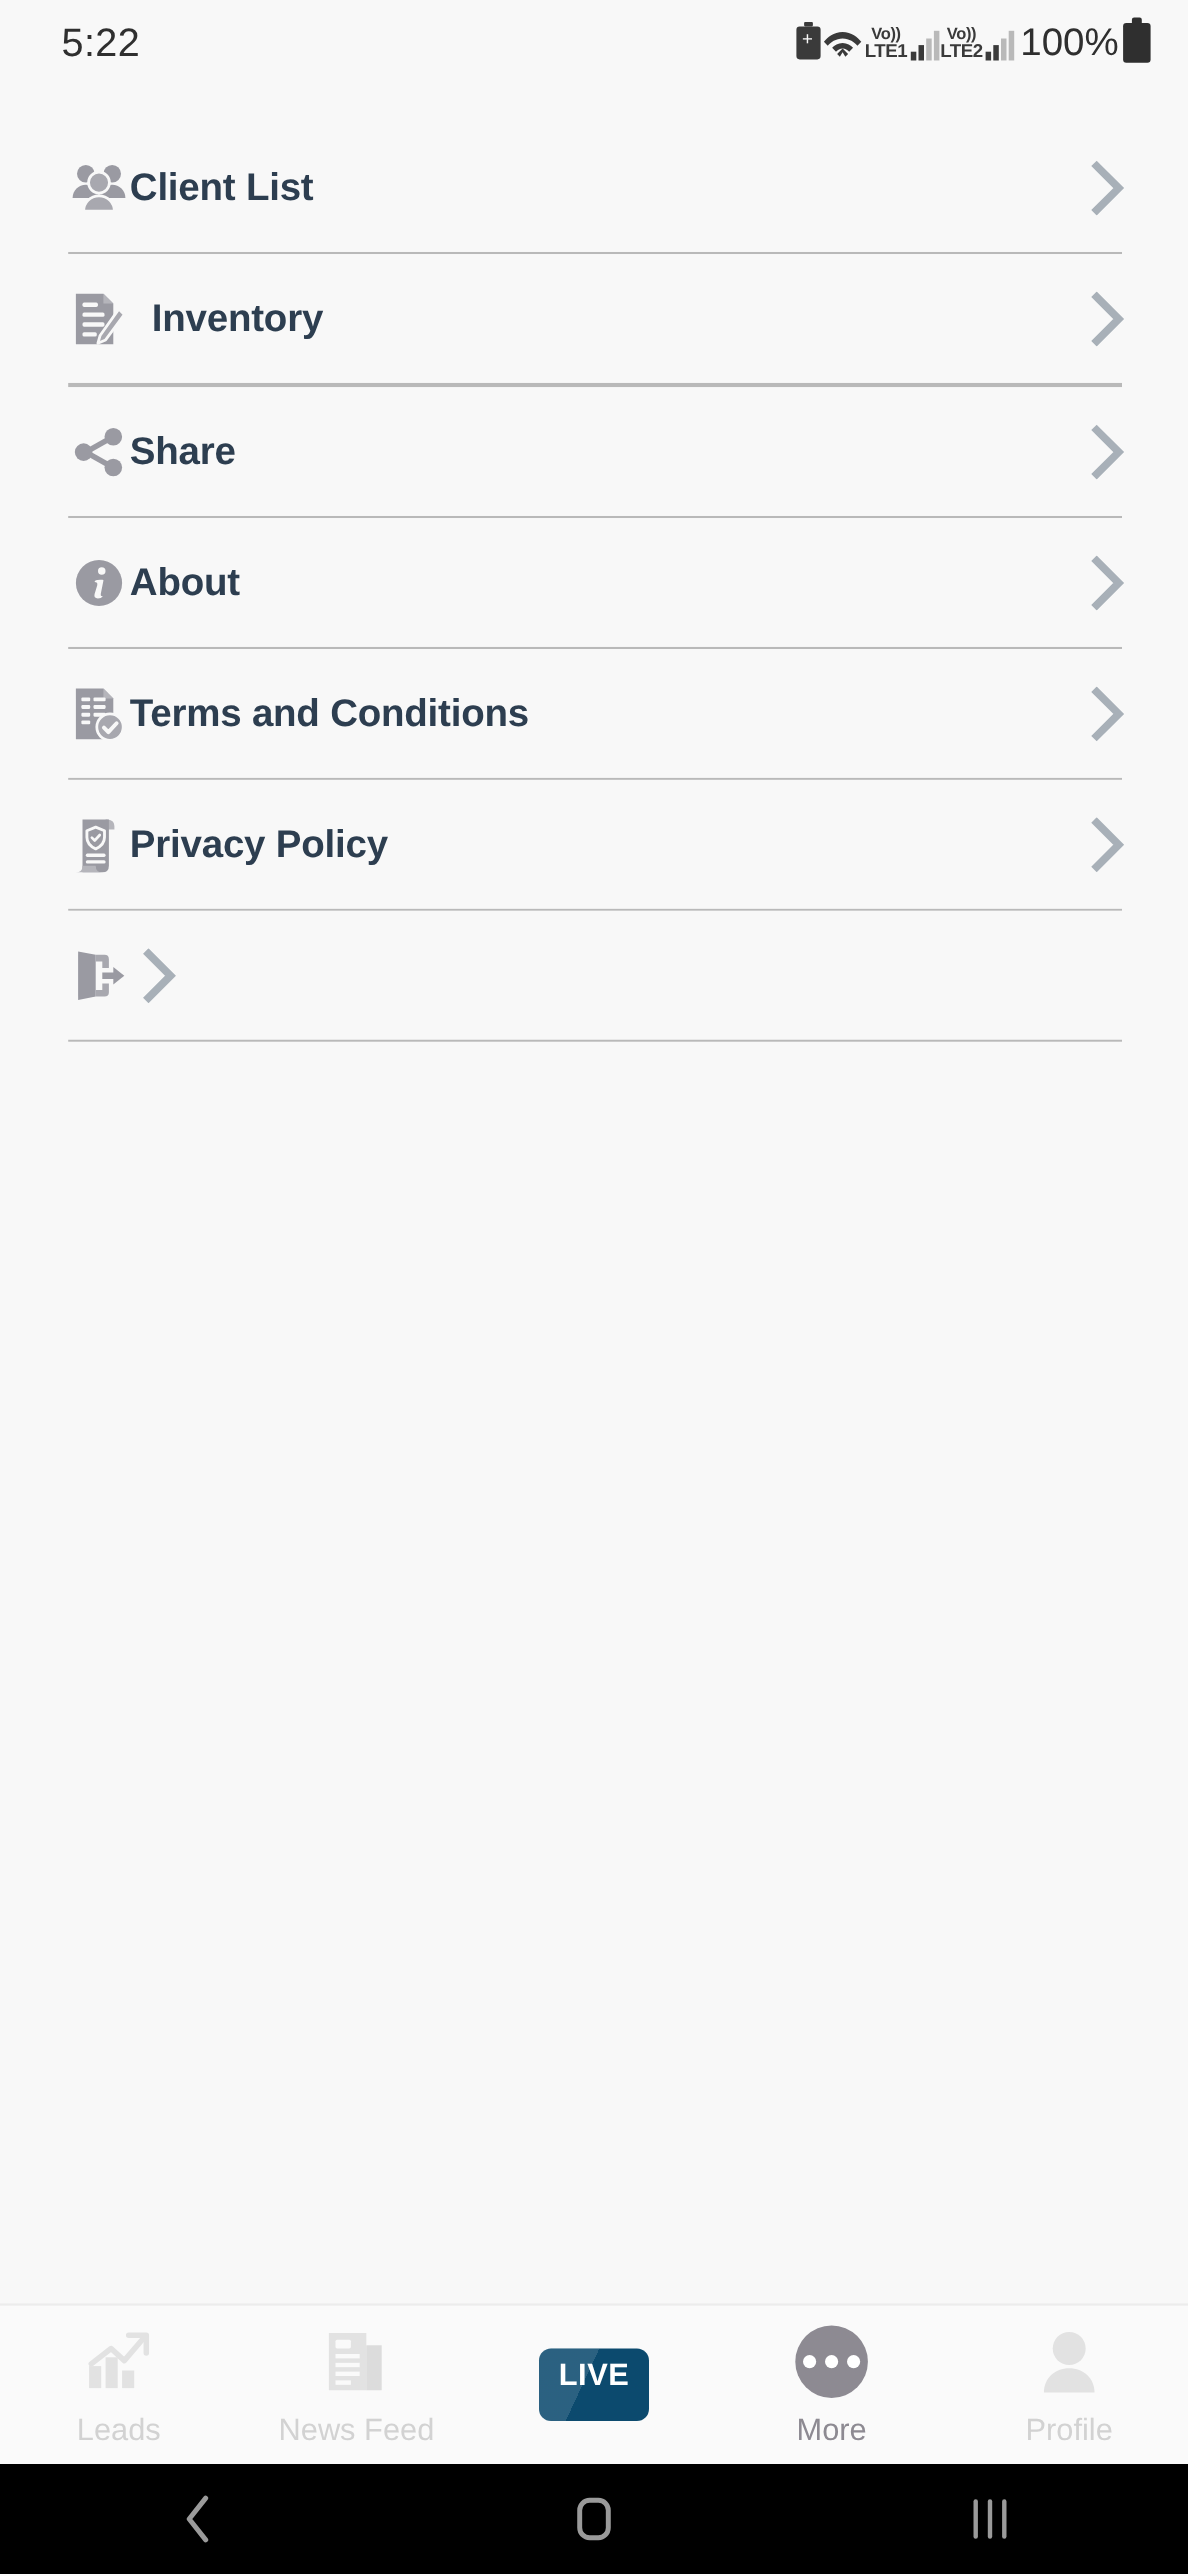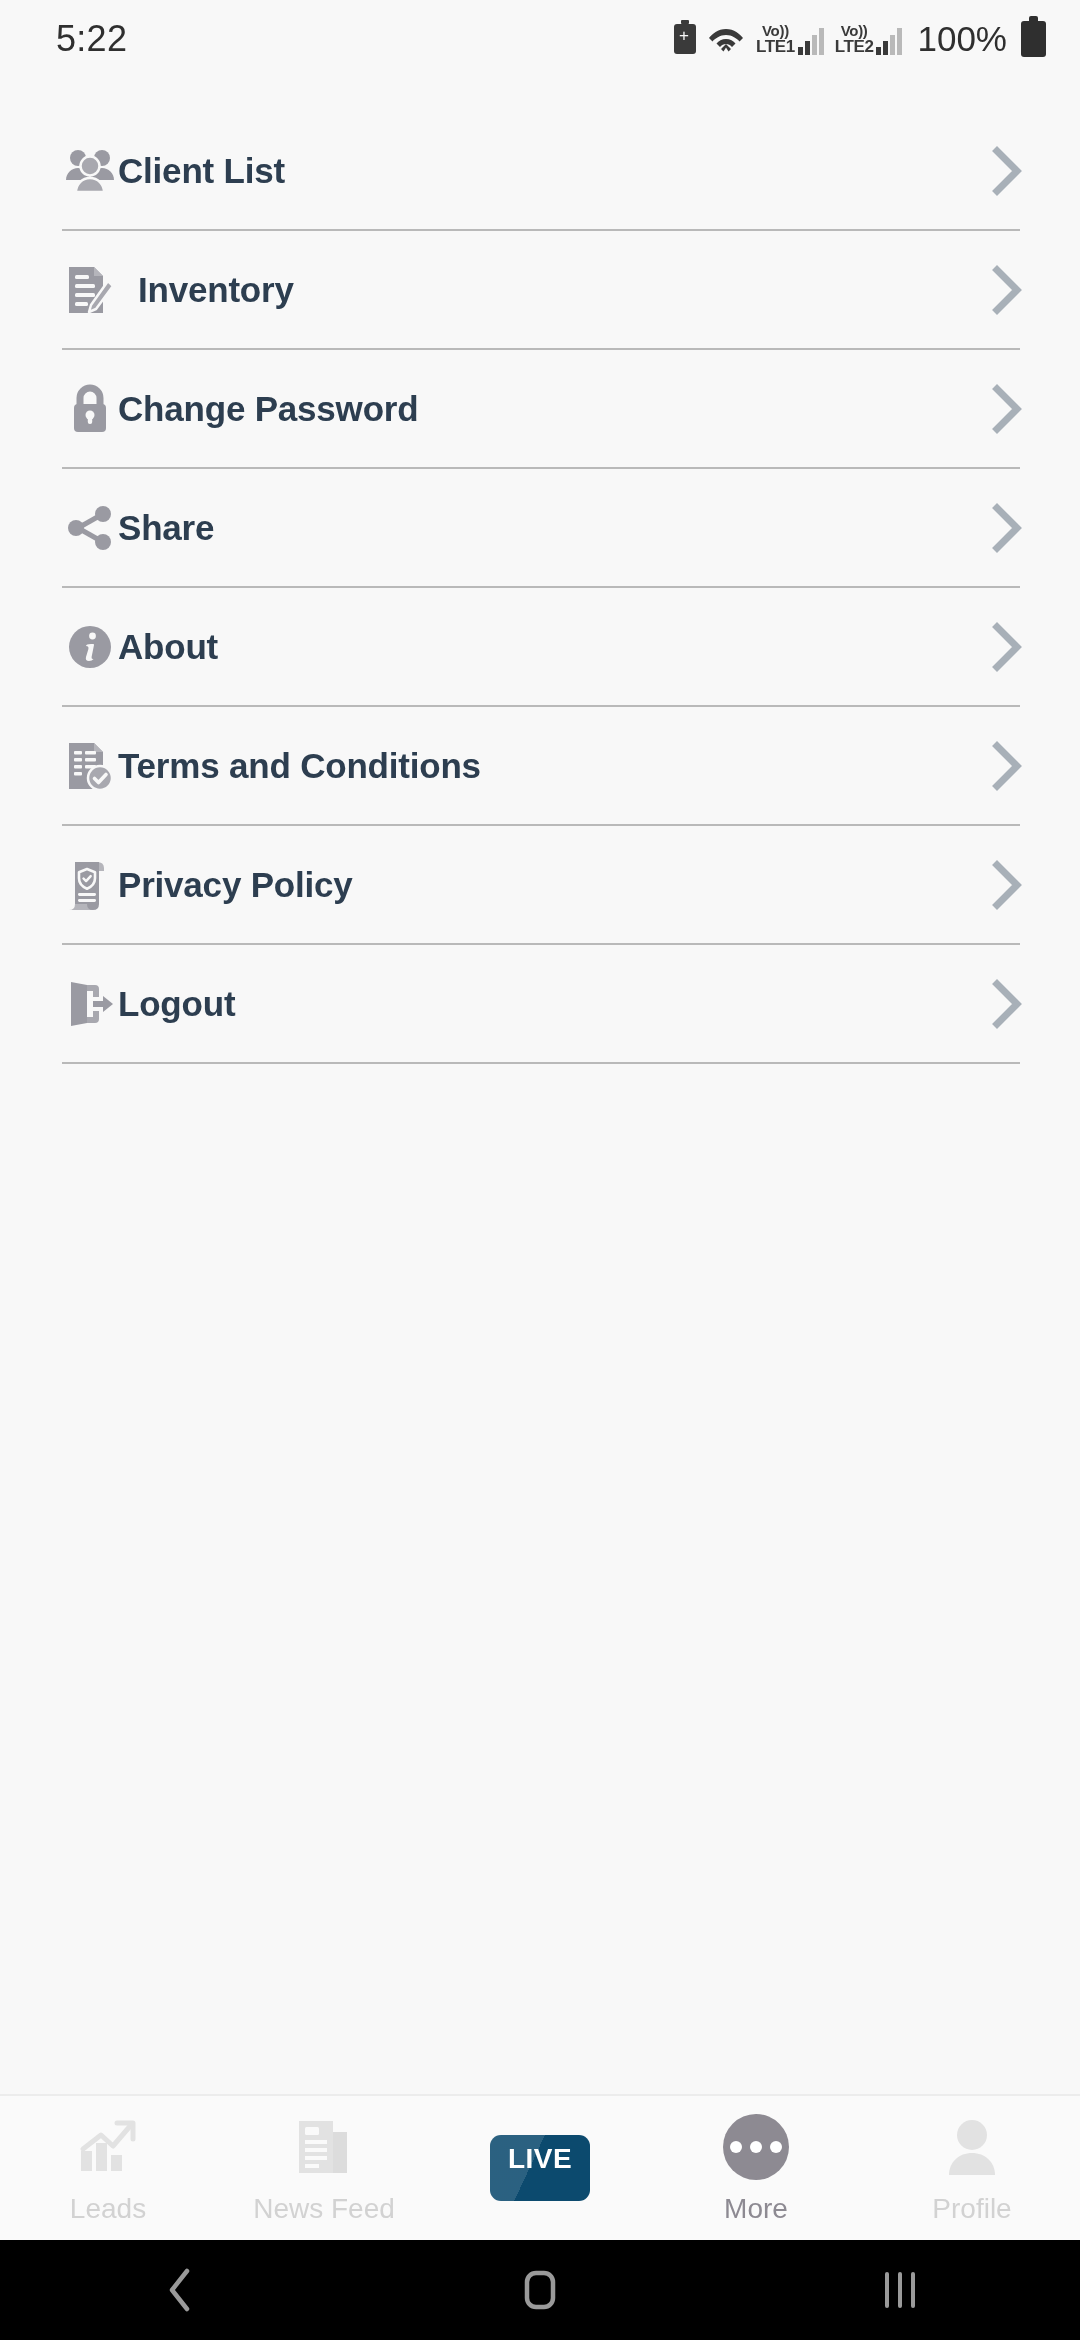--- a/index.html
+++ b/index.html
@@ -11,21 +11,21 @@
   }
   #screen { position:relative; width:1080px; height:2340px; background:#F8F8F8; display:flex; flex-direction:column; }
 
   
   .statusbar {
     height:78px; flex:0 0 78px;
     display:flex; align-items:center; justify-content:space-between;
     padding:0 34px 0 56px; background:#F8F8F8; color:#2b2b2b;
   }
   .clock { font-size:36px; letter-spacing:.3px; color:#2f2f2f; }
-  .status-right { display:flex; align-items:center; gap:11px; }
+  .status-right { display:flex; align-items:center; gap:1px; }
   .sb-icon { display:flex; align-items:flex-end; }
   .battsave { width:22px; height:30px; background:#3a3a3a; border-radius:3px; position:relative; }
   .battsave::before { content:""; position:absolute; top:-4px; left:7px; width:8px; height:4px; background:#3a3a3a; border-radius:1px; }
   .battsave::after { content:"+"; position:absolute; color:#F8F8F8; font-size:17px; left:5px; top:3px; line-height:1; }
   .wifi-wrap { position:relative; width:38px; height:32px; }
   .wifi-wrap svg { position:absolute; left:0; top:0; }
   .simgroup { display:flex; align-items:flex-end; gap:3px; }
   .volte { display:flex; flex-direction:column; align-items:center; line-height:1; }
   .volte .vo { font-size:15px; font-weight:bold; color:#3a3a3a; letter-spacing:-.3px; }
   .volte .lte { font-size:17px; font-weight:bold; color:#3a3a3a; letter-spacing:-.4px; }
@@ -156,36 +156,20 @@
       </span>
       <span class="label indent">Inventory</span>
       <span class="chev">
         <svg width="34" height="50" viewBox="0 0 34 50">
             <path d="M7 5 L27 25 L7 45" fill="none" stroke="#a8b0b8" stroke-width="7" stroke-linecap="square"></path>
           </svg>
       </span>
     </div>
     <div class="divider"></div>
 
-    <div class="row">
-      <span class="icon">
-        <svg width="44" height="52" viewBox="0 0 44 52">
-          <path d="M12 22v-7a10 10 0 0 1 20 0v7" fill="none" stroke="#9a9aa2" stroke-width="7"></path>
-          <rect x="6" y="21" width="32" height="28" rx="4" fill="#9a9aa2"></rect>
-          <circle cx="22" cy="32" r="4.5" fill="#F8F8F8"></circle>
-          <rect x="19.8" y="32" width="4.4" height="9" rx="2" fill="#F8F8F8"></rect>
-        </svg>
-      </span>
-      <span class="label">Change Password</span>
-      <span class="chev">
-        <svg width="34" height="50" viewBox="0 0 34 50">
-            <path d="M7 5 L27 25 L7 45" fill="none" stroke="#a8b0b8" stroke-width="7" stroke-linecap="square"></path>
-          </svg>
-      </span>
-    </div>
     <div class="divider"></div>
 
     <div class="row">
       <span class="icon">
         <svg width="50" height="48" viewBox="0 0 50 48">
           <line x1="13" y1="24" x2="36" y2="11" stroke="#9a9aa2" stroke-width="5"></line>
           <line x1="13" y1="24" x2="36" y2="37" stroke="#9a9aa2" stroke-width="5"></line>
           <circle cx="11" cy="24" r="8" fill="#9a9aa2"></circle>
           <circle cx="38" cy="10" r="8" fill="#9a9aa2"></circle>
           <circle cx="38" cy="38" r="8" fill="#9a9aa2"></circle>
@@ -268,21 +252,20 @@
     <div class="row">
       <span class="icon">
         <svg width="50" height="52" viewBox="0 0 50 52">
           <path d="M6 4 L22 7 v38 L6 48Z" fill="#9a9aa2"></path>
           <path d="M22 7h8 q4 0 4 4 v8 h-6 v-6 h-6Z" fill="#a8a8af"></path>
           <path d="M22 45h8 q4 0 4 -4 v-8 h-6 v6 h-6Z" fill="#a8a8af"></path>
           <path d="M28 26 h14" stroke="#9a9aa2" stroke-width="6"></path>
           <path d="M38 18 L48 26 L38 34Z" fill="#9a9aa2"></path>
         </svg>
       </span>
-      <span class="label">Logout</span>
       <span class="chev">
         <svg width="34" height="50" viewBox="0 0 34 50">
             <path d="M7 5 L27 25 L7 45" fill="none" stroke="#a8b0b8" stroke-width="7" stroke-linecap="square"></path>
           </svg>
       </span>
     </div>
     <div class="divider"></div>
 
   </div>
 

